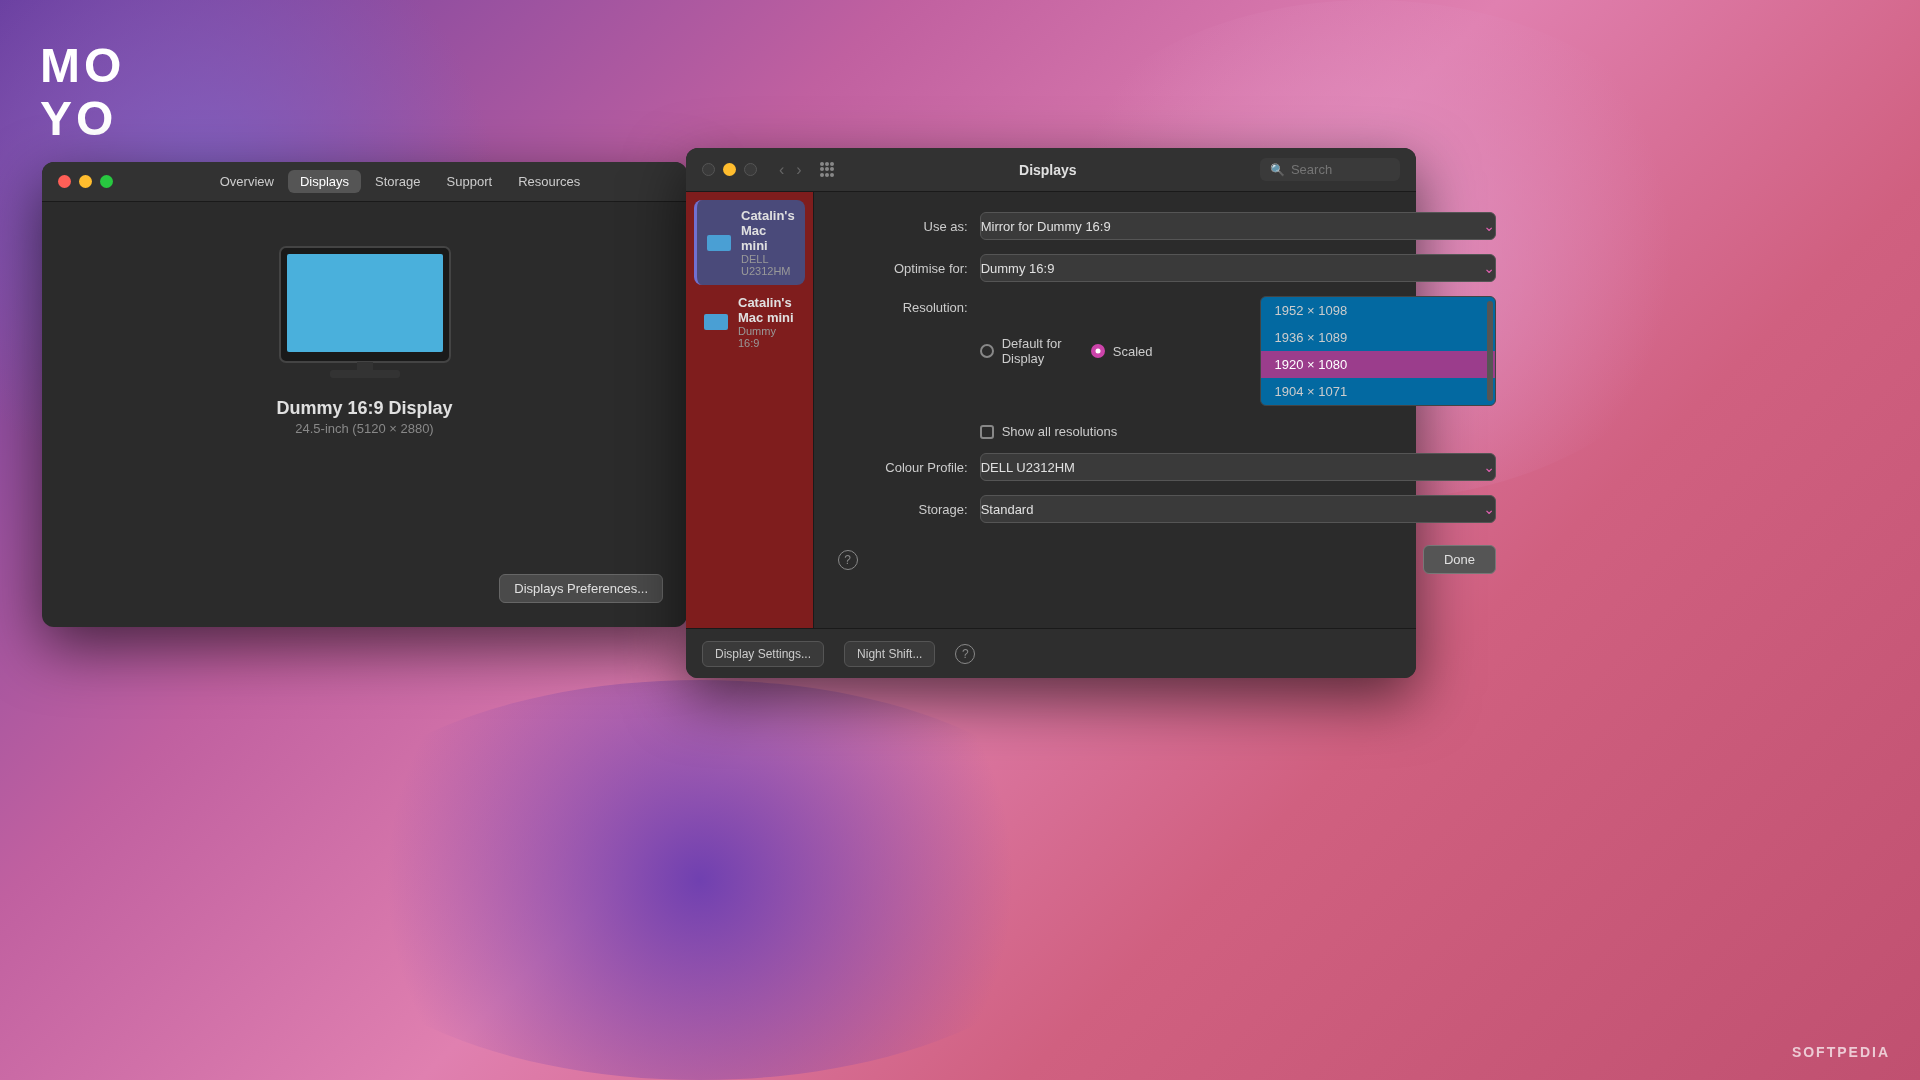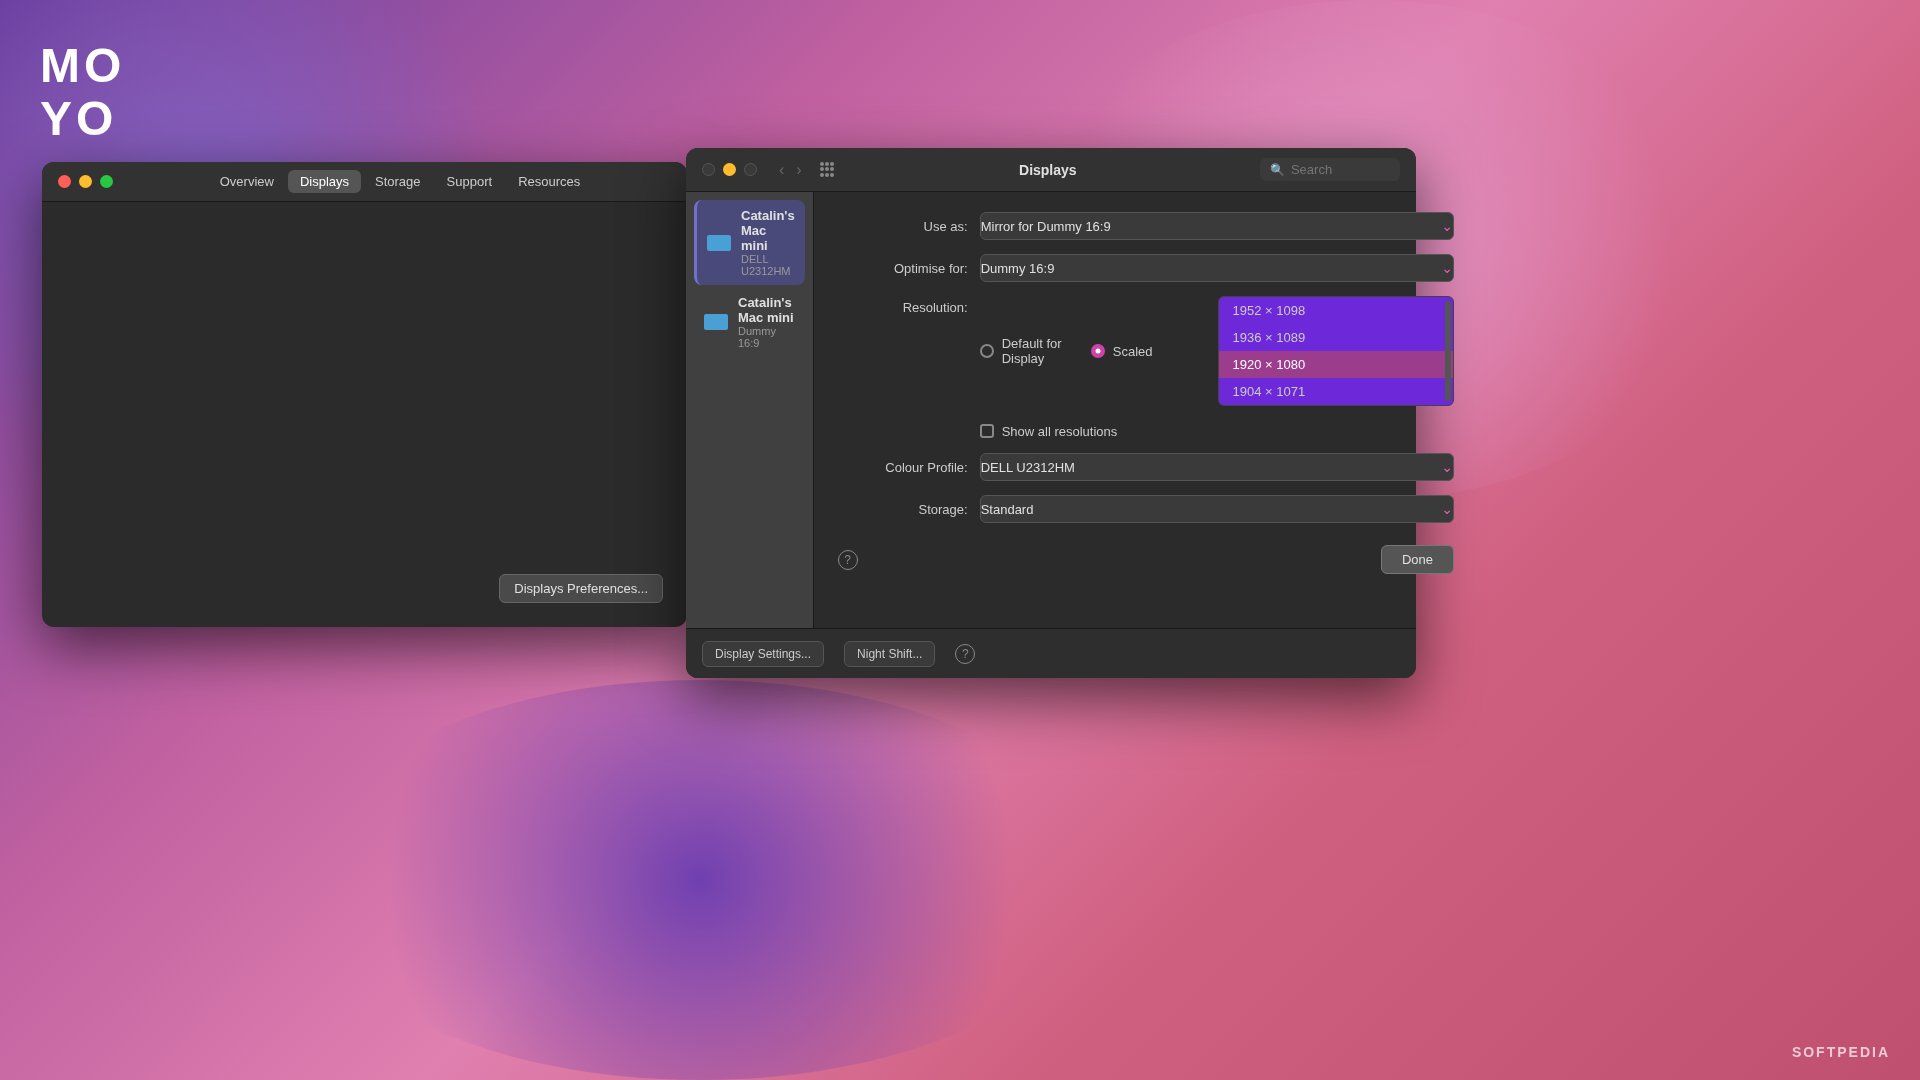--- a/index.html
+++ b/index.html
@@ -257,21 +257,21 @@
     }
 
     .right-window-body {
       display: flex;
       height: calc(100% - 44px - 50px);
     }
 
     
     .displays-sidebar {
       width: 200px;
-      background: #404040;
+      background: #7f1d1d;
       border-right: 1px solid #1a1a1a;
       padding: 8px;
       display: flex;
       flex-direction: column;
       gap: 2px;
     }
 
     .sidebar-display-item {
       display: flex;
       align-items: center;
@@ -389,22 +389,22 @@
       border-radius: 50%;
       background: white;
     }
 
     .radio-label {
       font-size: 13px;
       color: #ccc;
     }
 
     .resolution-list {
-      margin-left: 62px;
-      background: #6d28d9;
+      margin-left: 104px;
+      background: #0369a1;
       border: 1px solid #444;
       border-radius: 6px;
       overflow: hidden;
       position: relative;
     }
 
     .resolution-item {
       padding: 6px 14px;
       font-size: 13px;
       color: #ccc;
@@ -421,21 +421,21 @@
       right: 2px;
       top: 4px;
       bottom: 4px;
       width: 6px;
       background: #555;
       border-radius: 3px;
     }
 
     .show-all-row {
       display: flex;
-      align-items: flex-start;
+      align-items: flex-end;
       gap: 8px;
       margin-left: 142px;
       margin-top: 4px;
     }
 
     .checkbox {
       width: 14px;
       height: 14px;
       border: 2px solid #888;
       border-radius: 3px;
@@ -541,20 +541,36 @@
       <div class="tab active">Displays</div>
       <div class="tab">Storage</div>
       <div class="tab">Support</div>
       <div class="tab">Resources</div>
     </div>
   </div>
 
   <div class="left-window-content">
     <div class="displays-row">
 
+      <div class="display-item">
+        <svg class="monitor-svg" width="180" height="140" viewBox="0 0 180 140">
+
+          <rect x="5" y="5" width="170" height="115" rx="6" ry="6" fill="#1a1a1a" stroke="#444" stroke-width="2"></rect>
+
+          <rect x="12" y="12" width="156" height="98" rx="2" ry="2" fill="#4ab0dc"></rect>
+
+          <rect x="82" y="120" width="16" height="10" fill="#333"></rect>
+
+          <rect x="55" y="128" width="70" height="8" rx="3" fill="#333"></rect>
+        </svg>
+        <div>
+          <div class="display-name">Dummy 16:9 Display</div>
+          <div class="display-spec">24.5-inch (5120 × 2880)</div>
+        </div>
+      </div>
 
     </div>
   </div>
 
   <div class="prefs-btn-row">
     <button class="prefs-btn">Displays Preferences...</button>
   </div>
 </div>
 
 <div class="window right-window">

